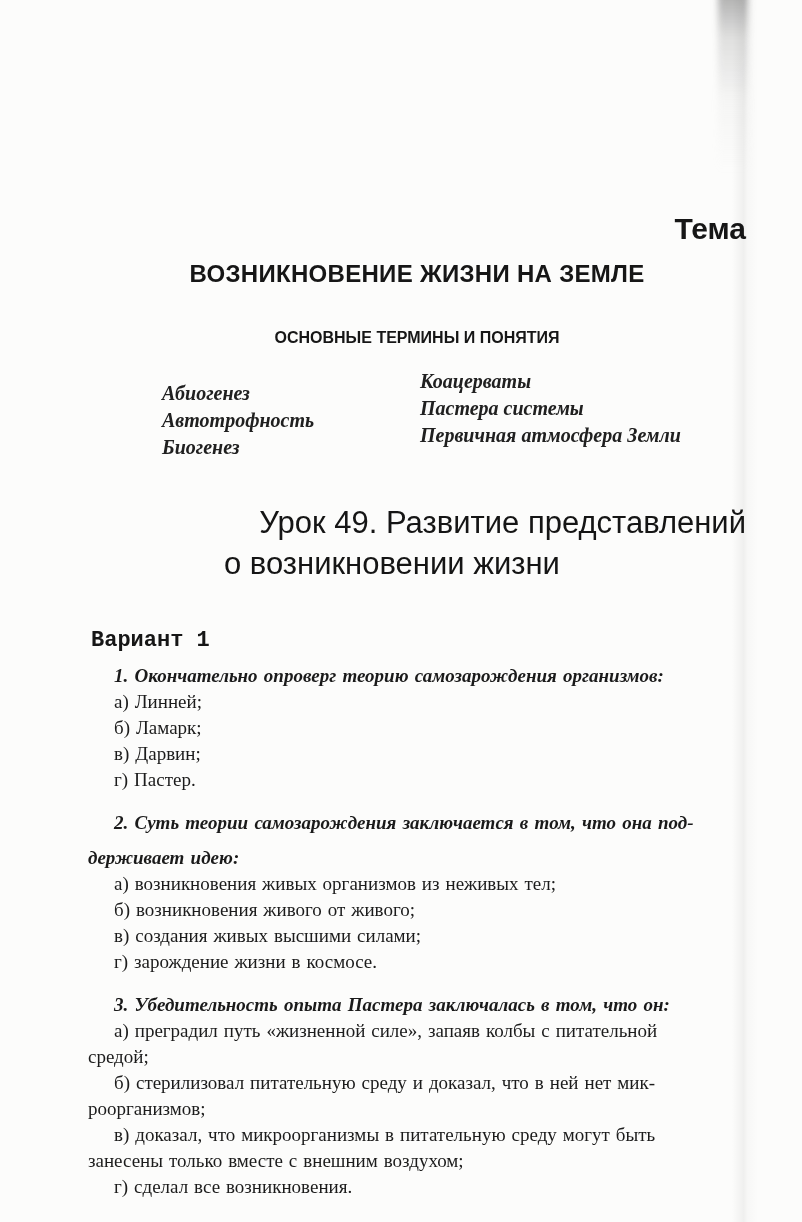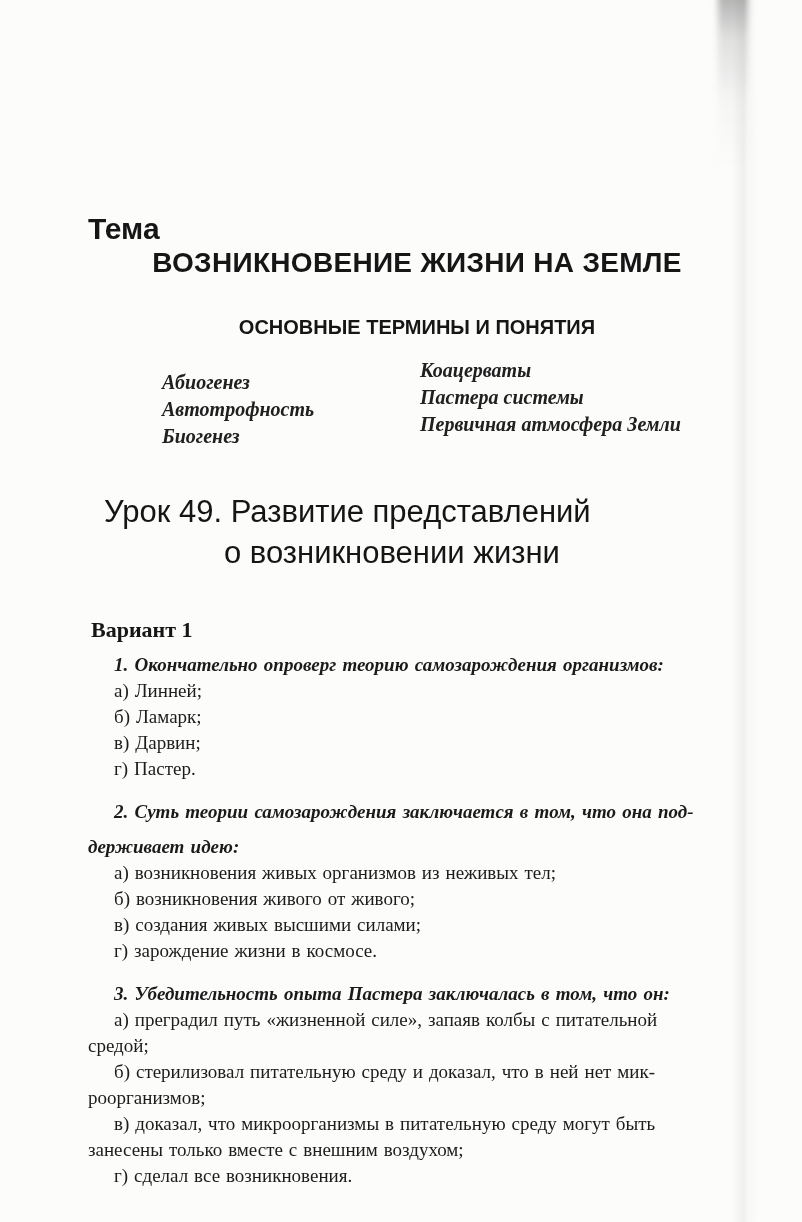--- a/index.html
+++ b/index.html
@@ -27,42 +27,43 @@
   }
   .page-edge-band {
     position: absolute;
     left: 732px; top: 0;
     width: 26px; height: 1222px;
     background: linear-gradient(90deg, rgba(0,0,0,0) 0%, rgba(0,0,0,0.05) 45%, rgba(0,0,0,0.02) 60%, rgba(0,0,0,0) 100%);
     pointer-events: none;
   }
   .theme-label {
     margin-top: 212px;
-    text-align: left;
+    text-align: right;
     font-family: "Liberation Sans", sans-serif;
     font-weight: bold;
     font-size: 30px;
     line-height: 34px;
     color: #161616;
   }
   .theme-title {
+    margin-top: 11px;
     text-align: center;
     font-family: "Liberation Sans", sans-serif;
     font-weight: bold;
-    font-size: 28px;
+    font-size: 24px;
     line-height: 34px;
     letter-spacing: 0.3px;
     color: #161616;
   }
   .terms-heading {
     margin-top: 34px;
     text-align: center;
     font-family: "Liberation Sans", sans-serif;
     font-weight: bold;
-    font-size: 20px;
+    font-size: 16px;
     line-height: 26px;
     color: #161616;
   }
   .terms {
     margin-top: 17px;
     display: flex;
     padding-left: 74px;
     font-style: italic;
     font-weight: bold;
     font-size: 20px;
@@ -72,26 +73,26 @@
   .terms-col-left { width: 258px; margin-top: 12px; }
   .terms-col-right { flex: 1; }
   .lesson-heading {
     margin-top: 41px;
     font-family: "Liberation Sans", sans-serif;
     font-weight: 400;
     font-size: 31px;
     line-height: 41px;
     color: #151515;
   }
-  .lesson-line1 { margin-left: 16px; }
+  .lesson-line1 { margin-left: 16px; text-align: right; }
   .lesson-line2 { margin-left: 136px; }
   .variant-heading {
     margin-top: 44px;
     margin-left: 3px;
-    font-family: Liberation Serif, serif;
+    font-family: Liberation Mono, monospace;
     font-weight: bold;
     font-size: 22px;
     line-height: 26px;
     color: #161616;
   }
   .questions {
     font-size: 19px;
     line-height: 26px;
   }
   .q { margin-top: 17px; }

